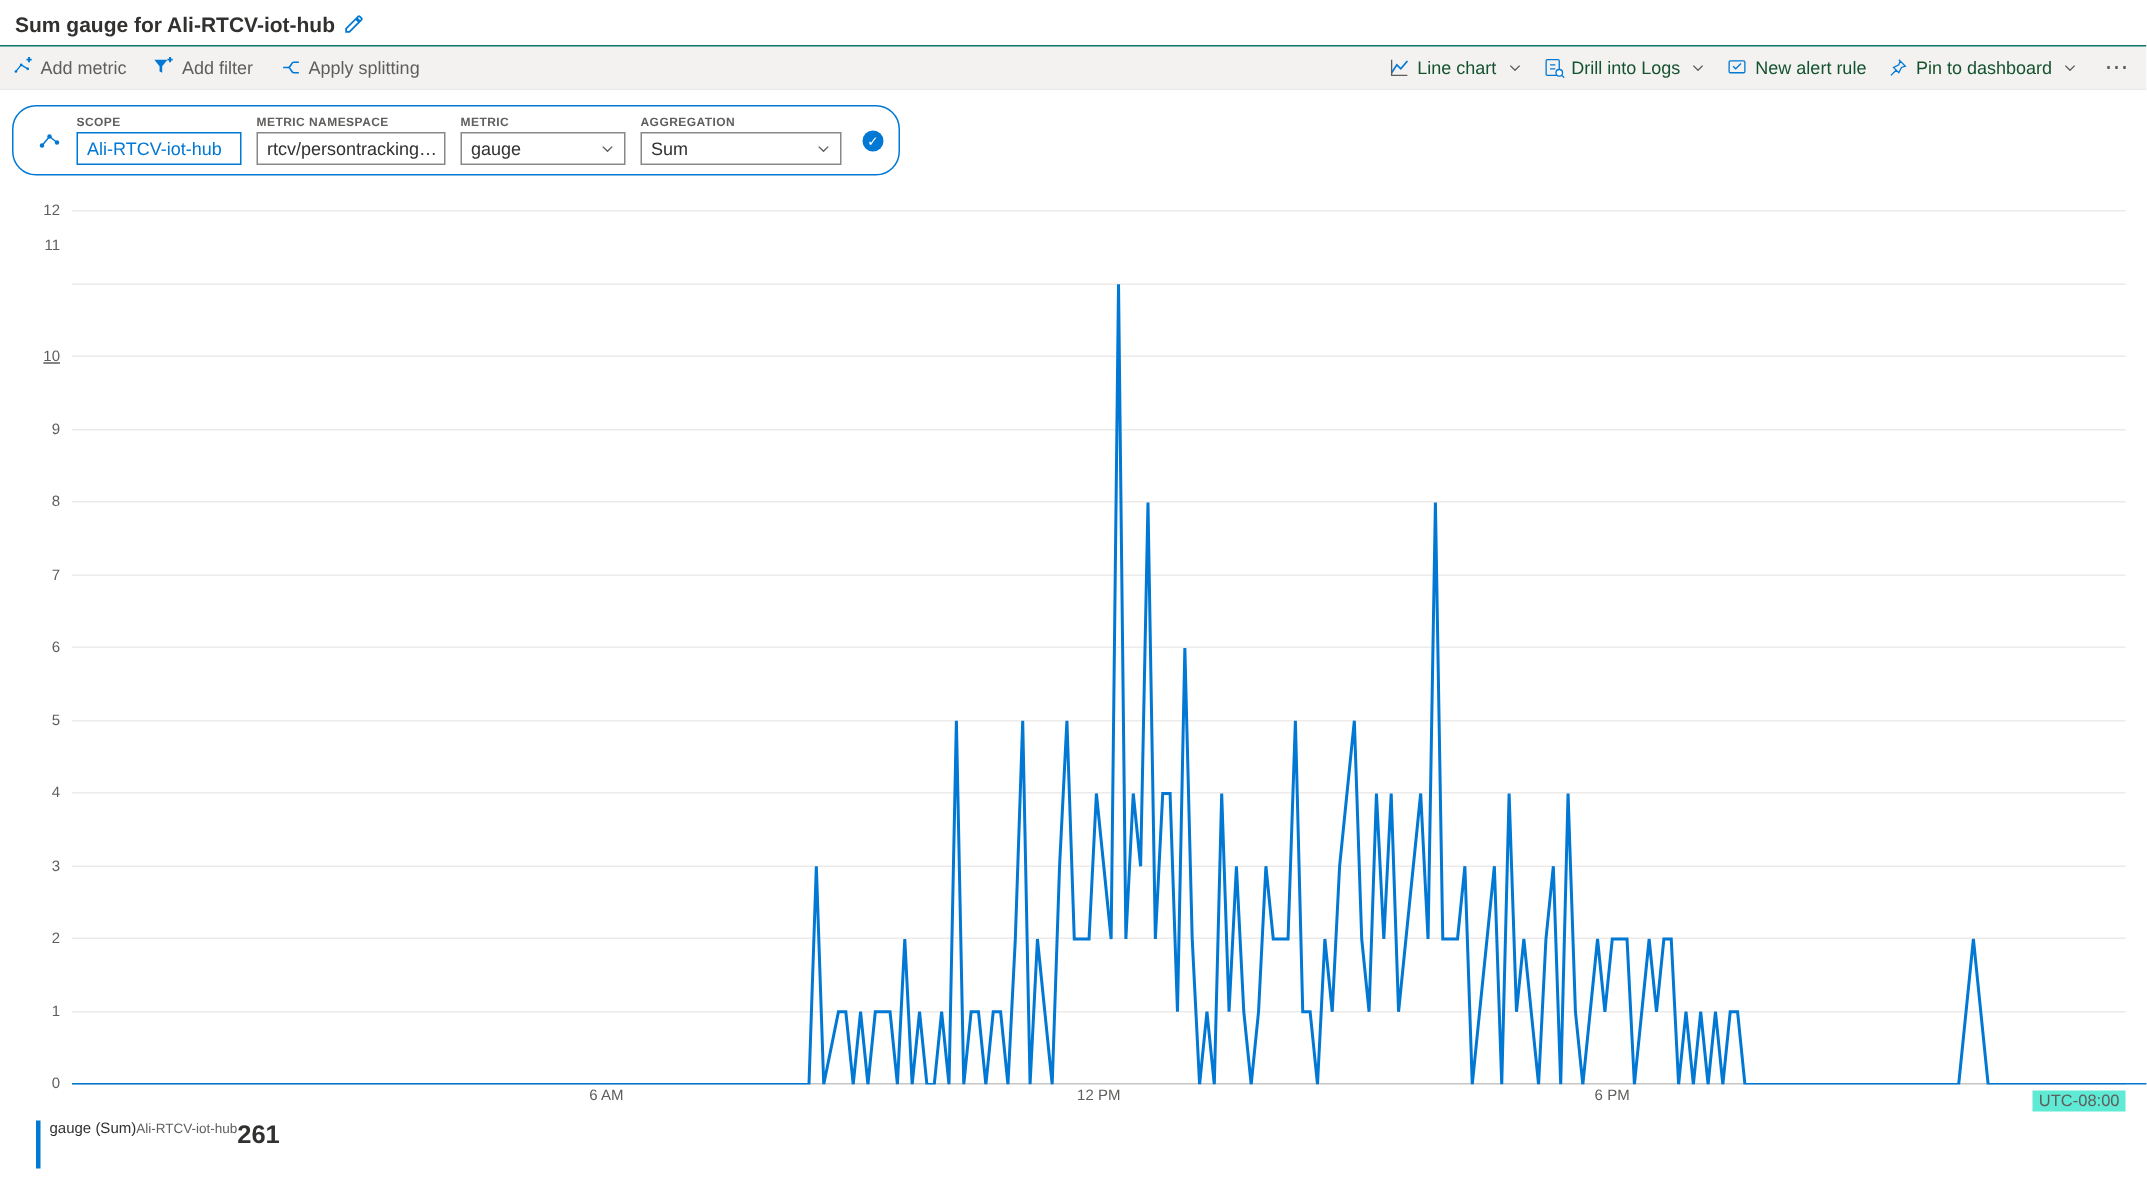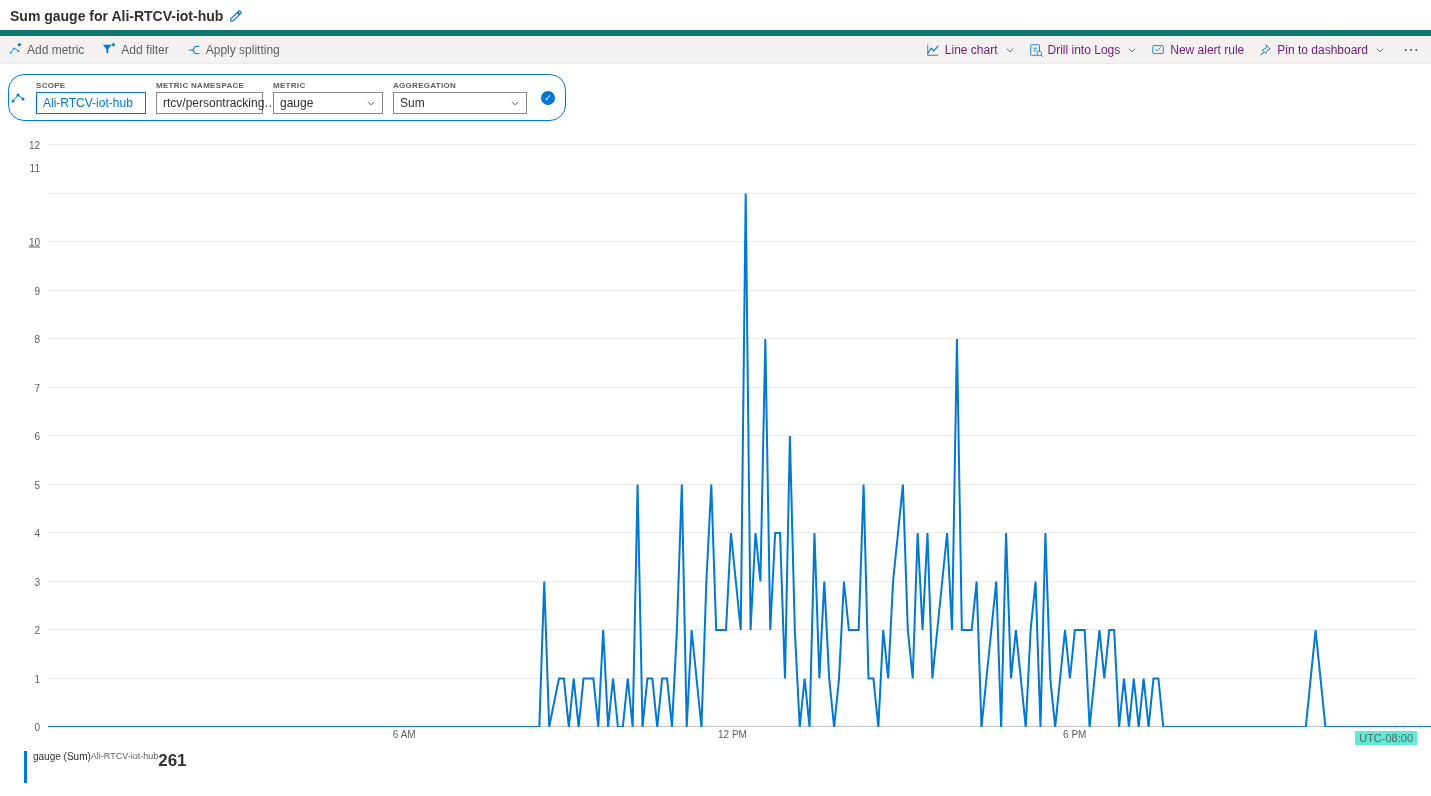--- a/index.html
+++ b/index.html
@@ -14,71 +14,71 @@
     padding: 8px 10px 6px 10px;
     font-size: 14px;
     font-weight: 600;
     display: flex;
     align-items: center;
     gap: 6px;
   }
   .edit-icon svg { stroke: #0078d4; }
   .toolbar {
     background: #f3f2f1;
-    border-top: 6px solid #0f766e;
+    border-top: 1px solid #0f766e;
     border-bottom: 1px solid #edebe9;
     padding: 4px 8px;
     display: flex;
     align-items: center;
     gap: 18px;
   }
   .toolbar-left { display: flex; align-items: center; gap: 18px; flex: 1; }
   .toolbar-right { display: flex; align-items: center; gap: 14px; }
   .tb-btn {
     display: inline-flex;
     align-items: center;
     gap: 5px;
     color: #0078d4;
     cursor: pointer;
     font-size: 12px;
   }
   .tb-btn span.label { color: #605e5c; }
   .tb-btn svg { flex-shrink: 0; }
-  .tb-right-btn { color: #701a75; display:inline-flex; align-items:center; gap:5px; cursor:pointer; font-size:12px;}
+  .tb-right-btn { color: #14532d; display:inline-flex; align-items:center; gap:5px; cursor:pointer; font-size:12px;}
   .tb-right-btn .icon { color:#0078d4; }
   .chev-down { margin-left:2px; }
   .more-icon { color:#605e5c; cursor:pointer; padding:0 4px; font-size:16px; }
   .query-container {
     padding: 10px 8px 4px 8px;
     display: flex;
     align-items: center;
   }
   .query-pill {
     border: 1px solid #0078d4;
     border-radius: 16px;
-    padding: 6px 10px 6px 1px;
+    padding: 6px 10px 6px 16px;
     display: flex;
     align-items: center;
     gap: 10px;
     position: relative;
   }
   .query-pill .lead-icon { color:#0078d4; display:flex; }
   .q-field { display:flex; flex-direction:column; gap:2px; }
   .q-field .q-label { font-size: 8px; letter-spacing: .3px; color:#605e5c; text-transform: uppercase; font-weight:600;}
   .q-select {
     border:1px solid #8a8886;
     background:#fff;
     height:22px;
     font-size:12px;
     padding: 2px 6px;
     display:flex; align-items:center; justify-content:space-between;
     cursor:pointer; gap:8px;
   }
   .q-select.scope { border-color:#0078d4; color:#0078d4; width:110px;}
-  .q-select.ns { width:107px;align-items:center; }
+  .q-select.ns { width:126px;align-items:center; }
   .q-select.metric { width:110px; }
   .q-select.agg { width:134px; }
   .q-select .chev-s { color:#605e5c; }
   .check-badge {
     width:14px; height:14px; border-radius:50%;
     background:#0078d4; color:#fff; display:flex; align-items:center; justify-content:center;
     font-size:9px; margin-left:4px;
   }
   .chart-area {
     position: relative;

